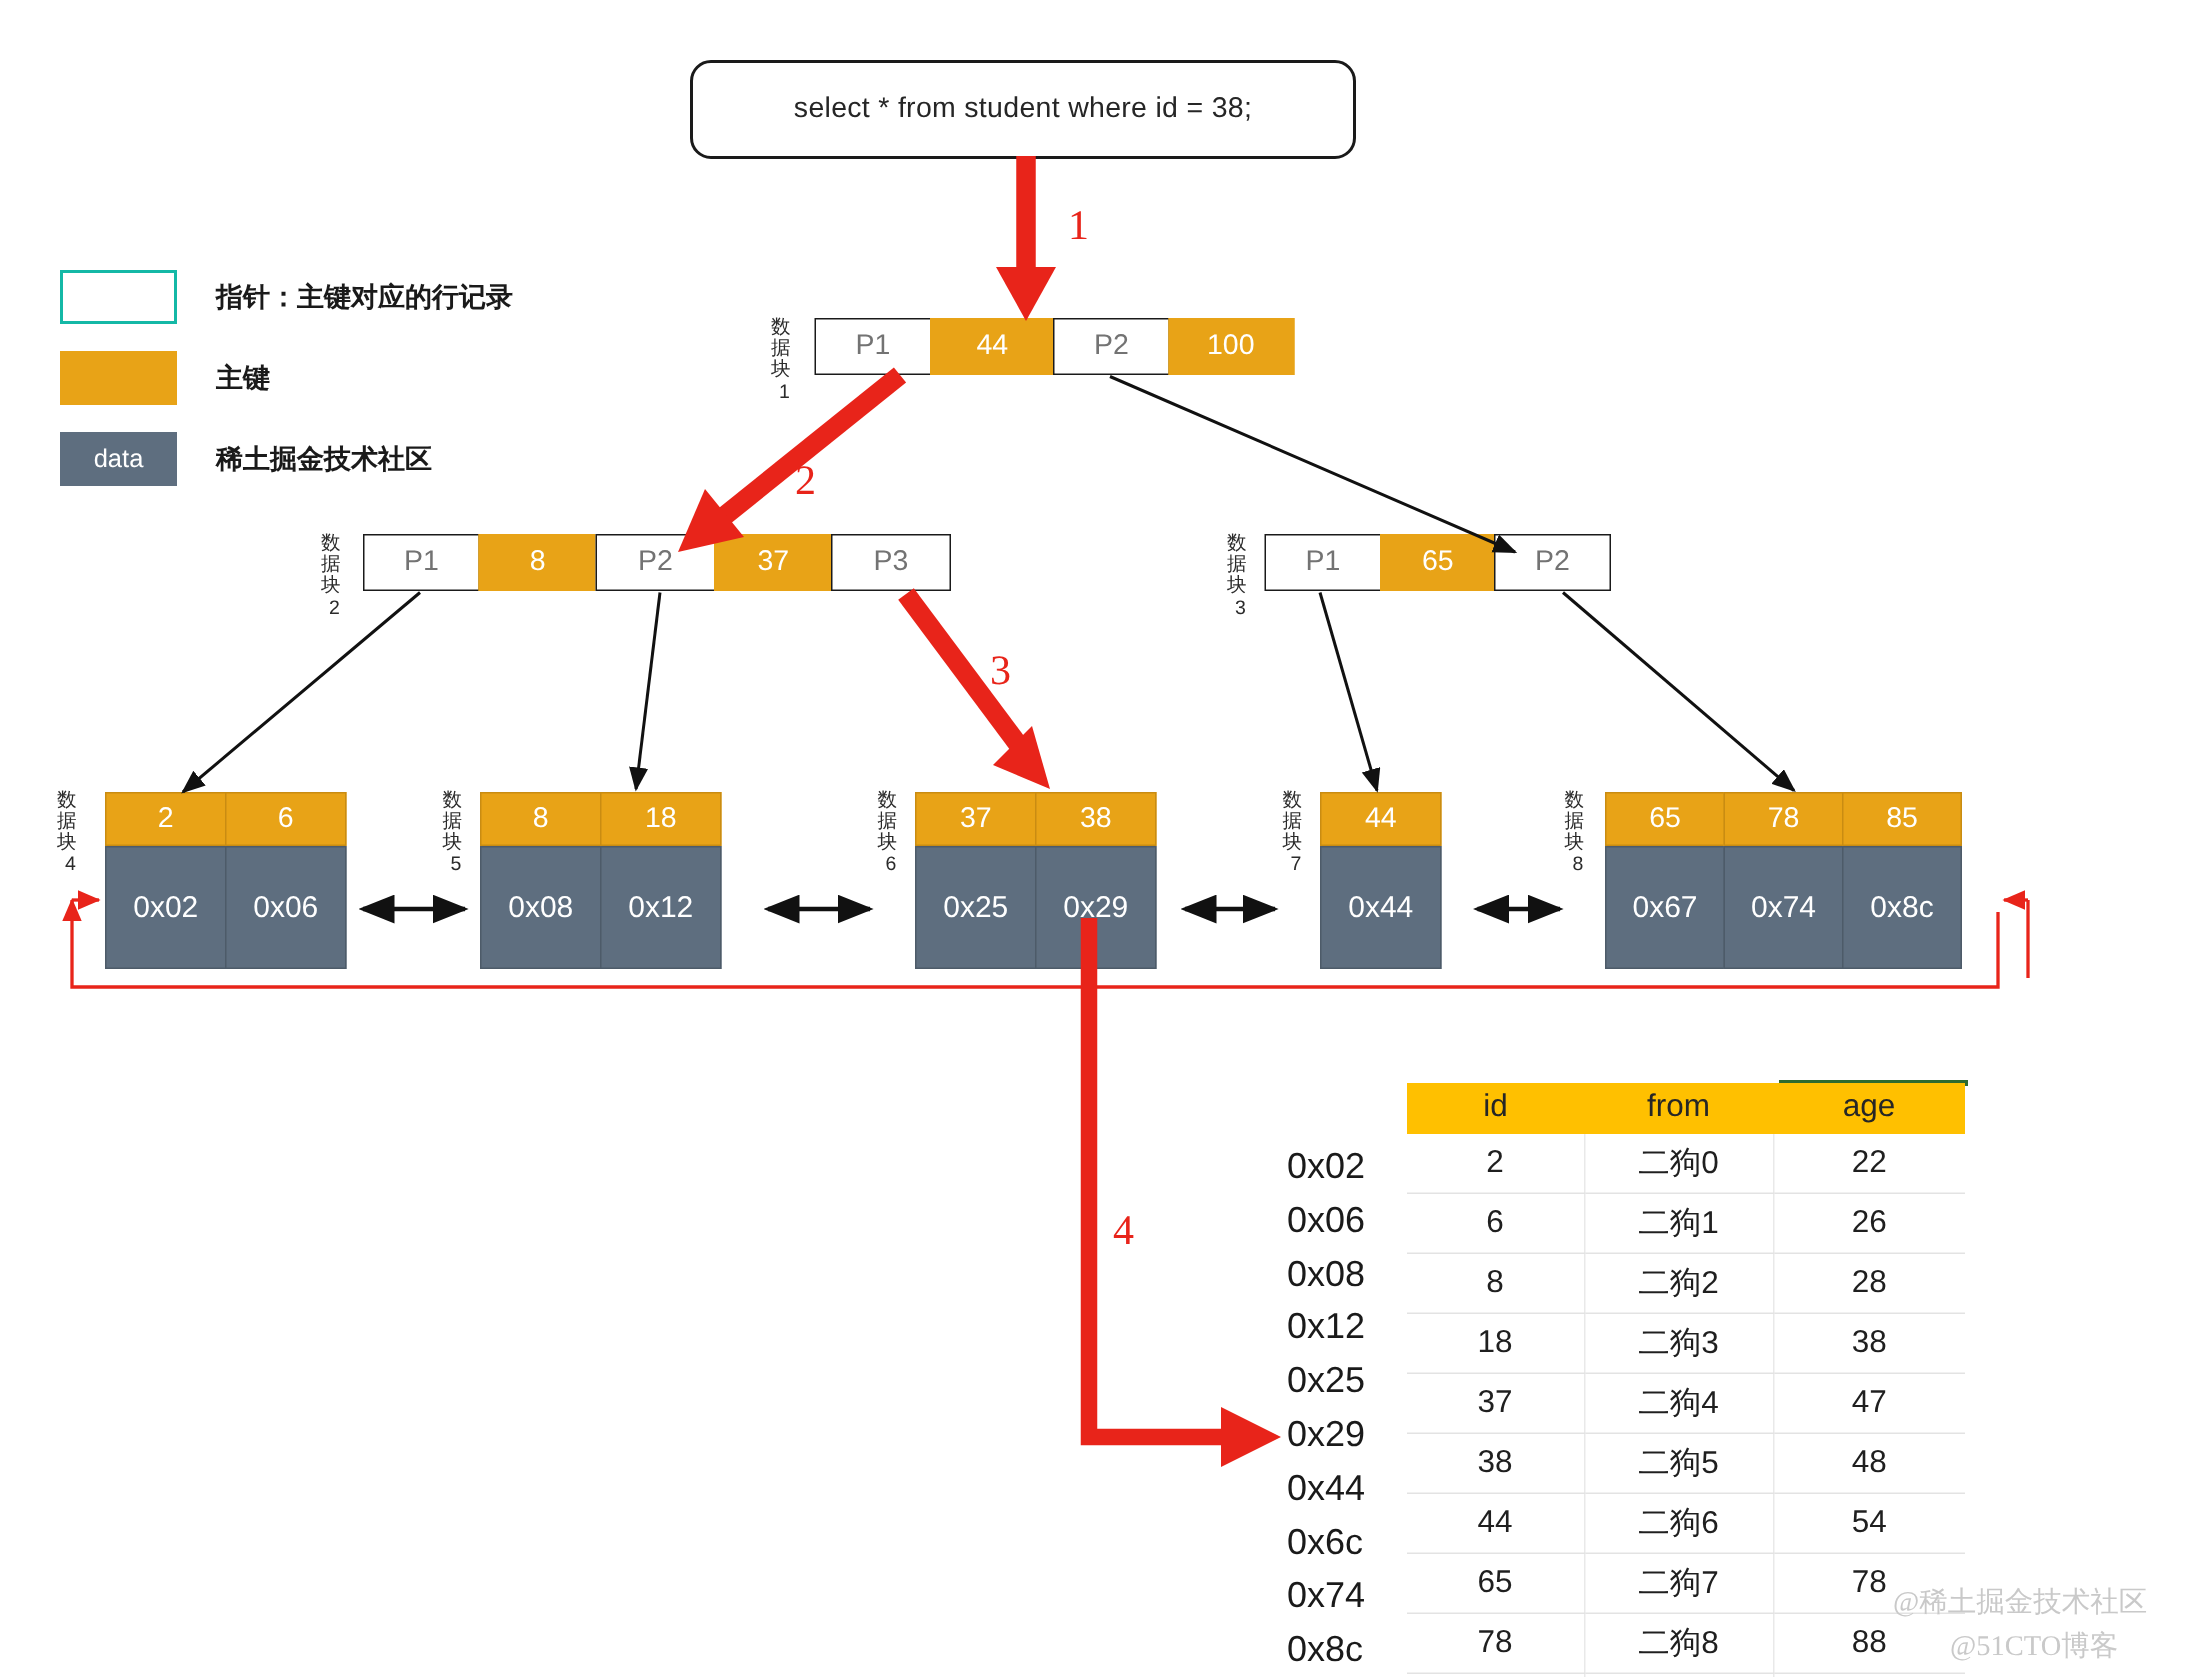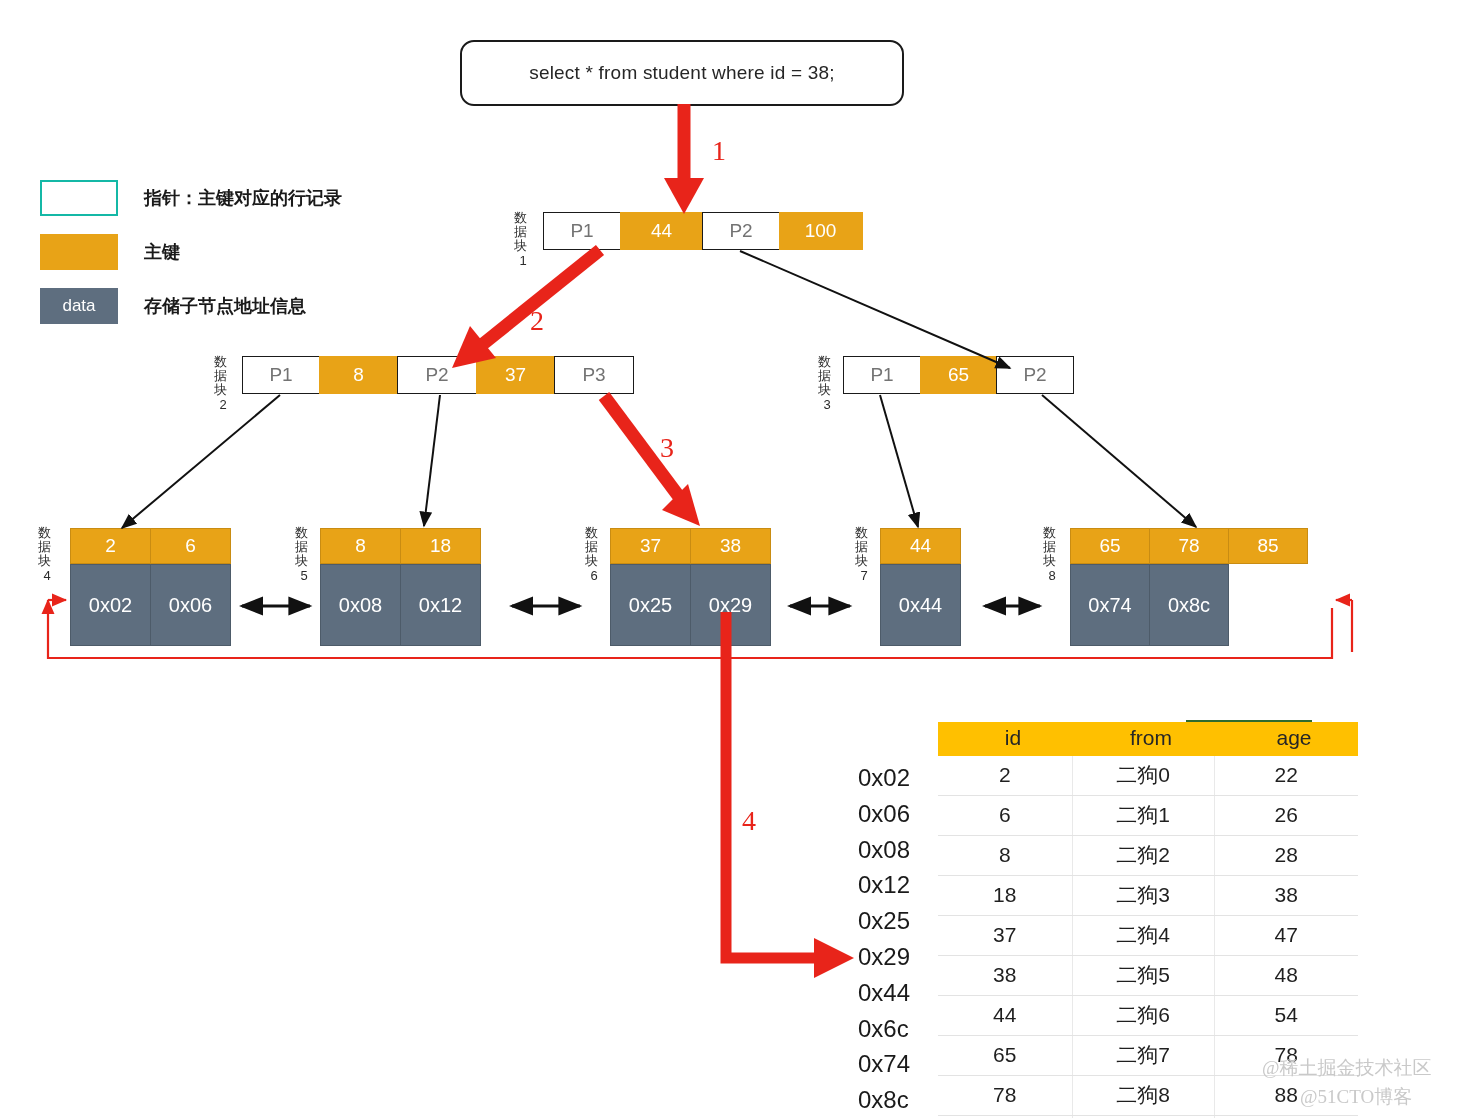--- a/index.html
+++ b/index.html
@@ -94,21 +94,21 @@
     color: #e8241a; font-size: 28px; font-weight: normal;
     font-family: "Liberation Serif", "DejaVu Serif", serif;
   }
 
   
   #record-table { left: 938px; top: 722px; }
   table.rec { border-collapse: collapse; }
   table.rec th {
     background: #FFC000; color: #262626;
     font-weight: normal; font-size: 21px;
-    padding: 4px 0 6px 16px;
+    padding: 4px 0 6px 0;
     border: none;
   }
   table.rec th.c-id { width: 118px; }
   table.rec th.c-name { width: 126px; }
   table.rec th.c-age { width: 128px; }
   table.rec td {
     font-size: 21px; color: #1f1f1f; text-align: center;
     padding: 5px 0 6px 0;
     border-bottom: 1px solid #e3e3e3;
     border-right: 1px solid #e9e9e9;
@@ -155,21 +155,21 @@
   <div class="abs legend-row" style="left:40px; top:180px;">
     <div class="legend-swatch sw-pointer"></div>
     <div class="legend-text">指针：主键对应的行记录</div>
   </div>
   <div class="abs legend-row" style="left:40px; top:234px;">
     <div class="legend-swatch sw-key"></div>
     <div class="legend-text">主键</div>
   </div>
   <div class="abs legend-row" style="left:40px; top:288px;">
     <div class="legend-swatch sw-data">data</div>
-    <div class="legend-text">存储子节点地址信息</div>
+    <div class="legend-text">稀土掘金技术社区</div>
   </div>
 
   <div class="abs blk-label" style="left:514px; top:211px;">
     <span>数据块</span>
     <span class="num">1</span>
   </div>
   <div class="abs node" id="node-root" style="left:543px; top:212px;">
     <div class="cell ptr" style="width:78px;">P1</div>
     <div class="cell key" style="width:84px;">44</div>
     <div class="cell ptr" style="width:78px;">P2</div>
@@ -260,20 +260,21 @@
     <span>数据块</span>
     <span class="num">8</span>
   </div>
   <div class="abs leaf" id="leaf-8" style="left:1070px; top:528px;">
     <div class="leaf-keys">
       <div class="lcell" style="width:80px;">65</div>
       <div class="lcell" style="width:80px;">78</div>
       <div class="lcell" style="width:80px;">85</div>
     </div>
     <div class="leaf-data">
+      <div class="dcell" style="width:80px;">0x67</div>
       <div class="dcell" style="width:80px;">0x74</div>
       <div class="dcell" style="width:80px;">0x8c</div>
     </div>
   </div>
 
   <svg class="overlay" viewBox="0 0 1462 1118">
     <defs>
       <marker id="arrow-black" markerWidth="9" markerHeight="9" refX="7.2" refY="3.2" orient="auto" markerUnits="strokeWidth">
         <path d="M0,0 L8,3.2 L0,6.4 z" fill="#111111"></path>
       </marker>

